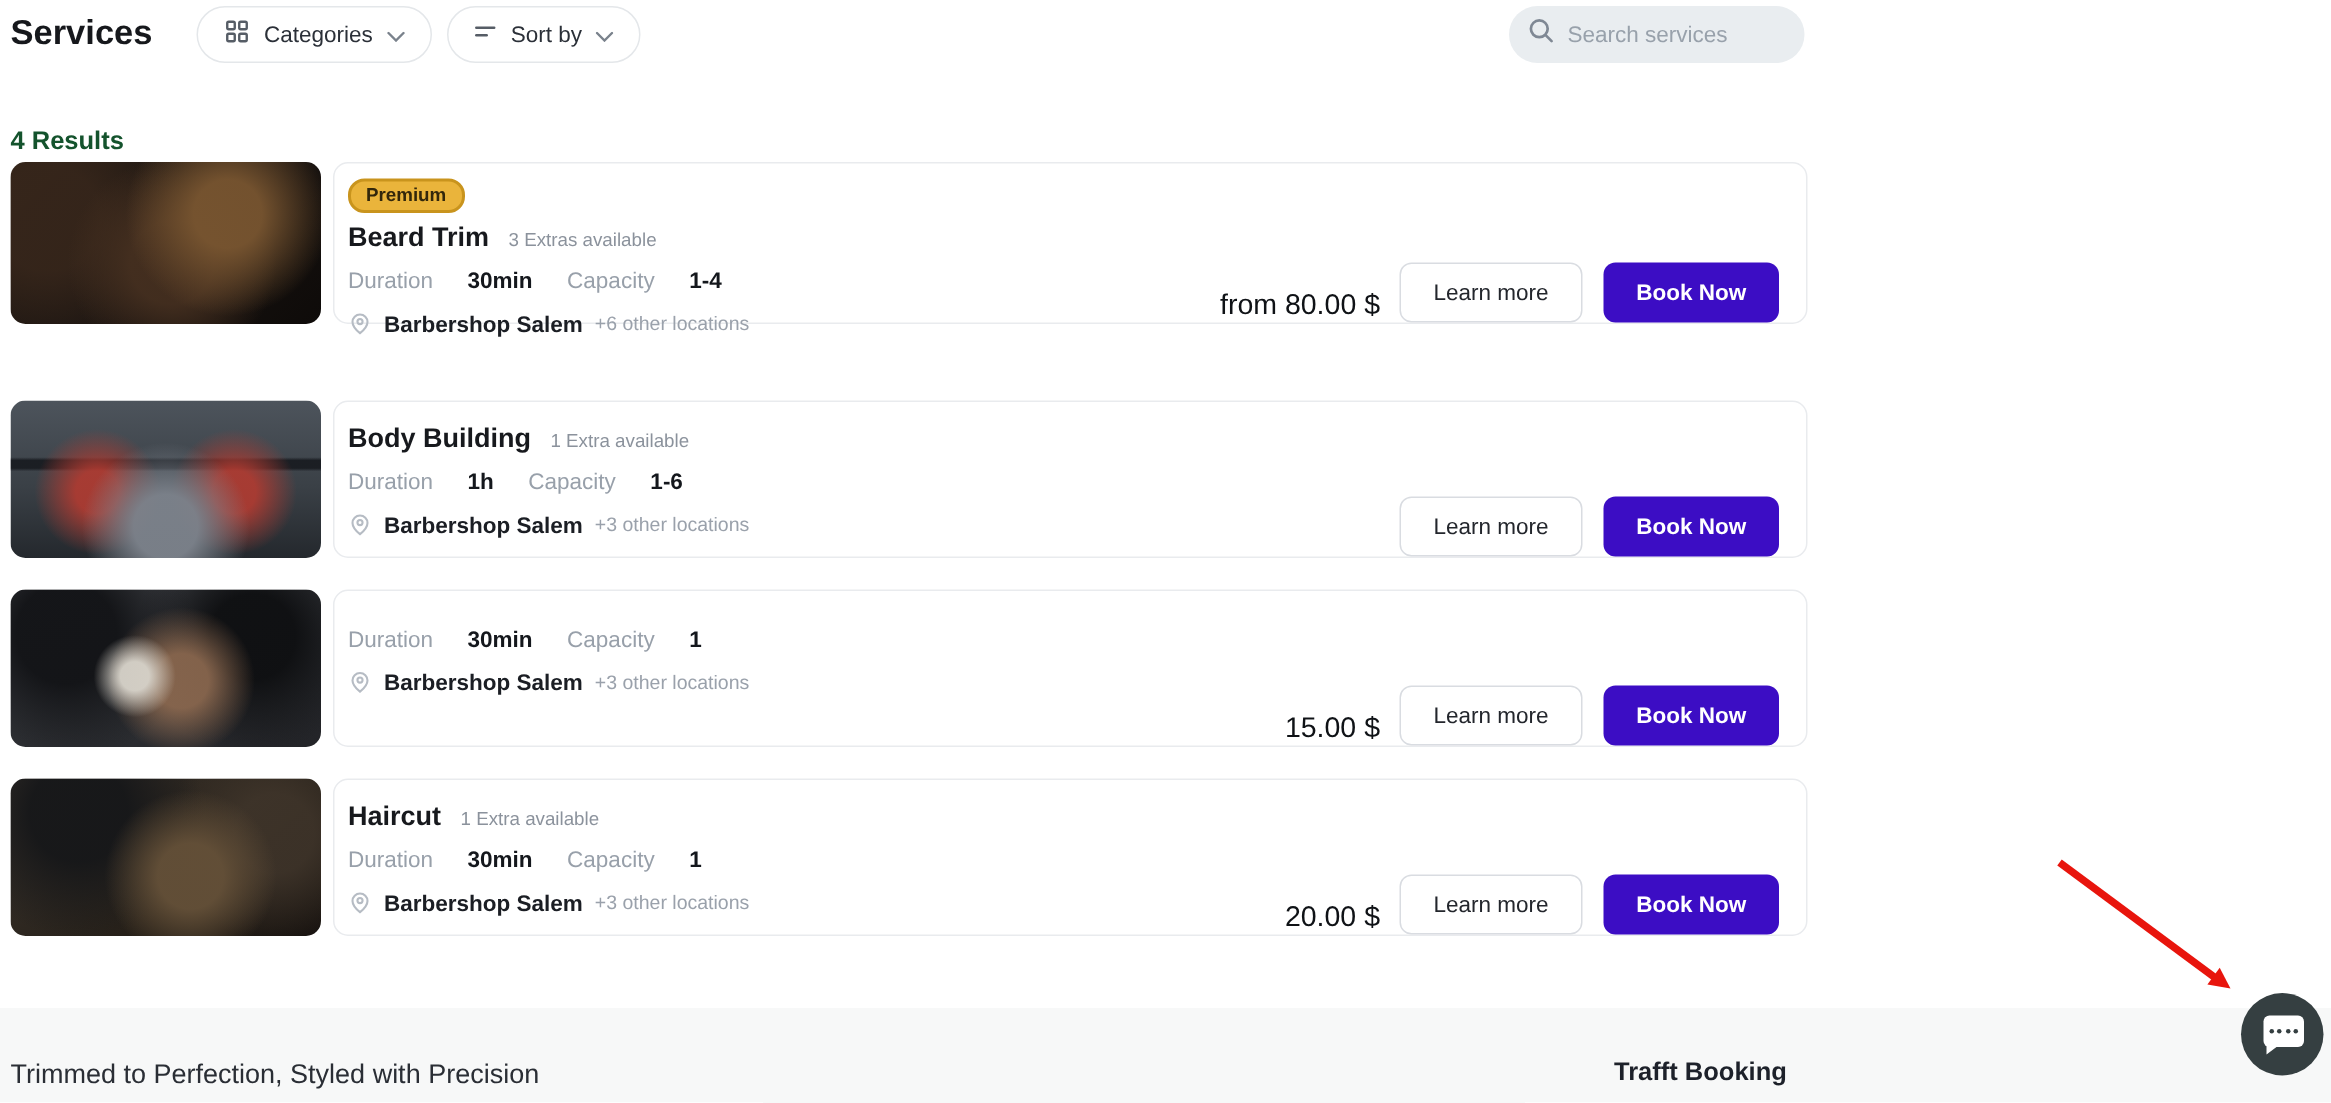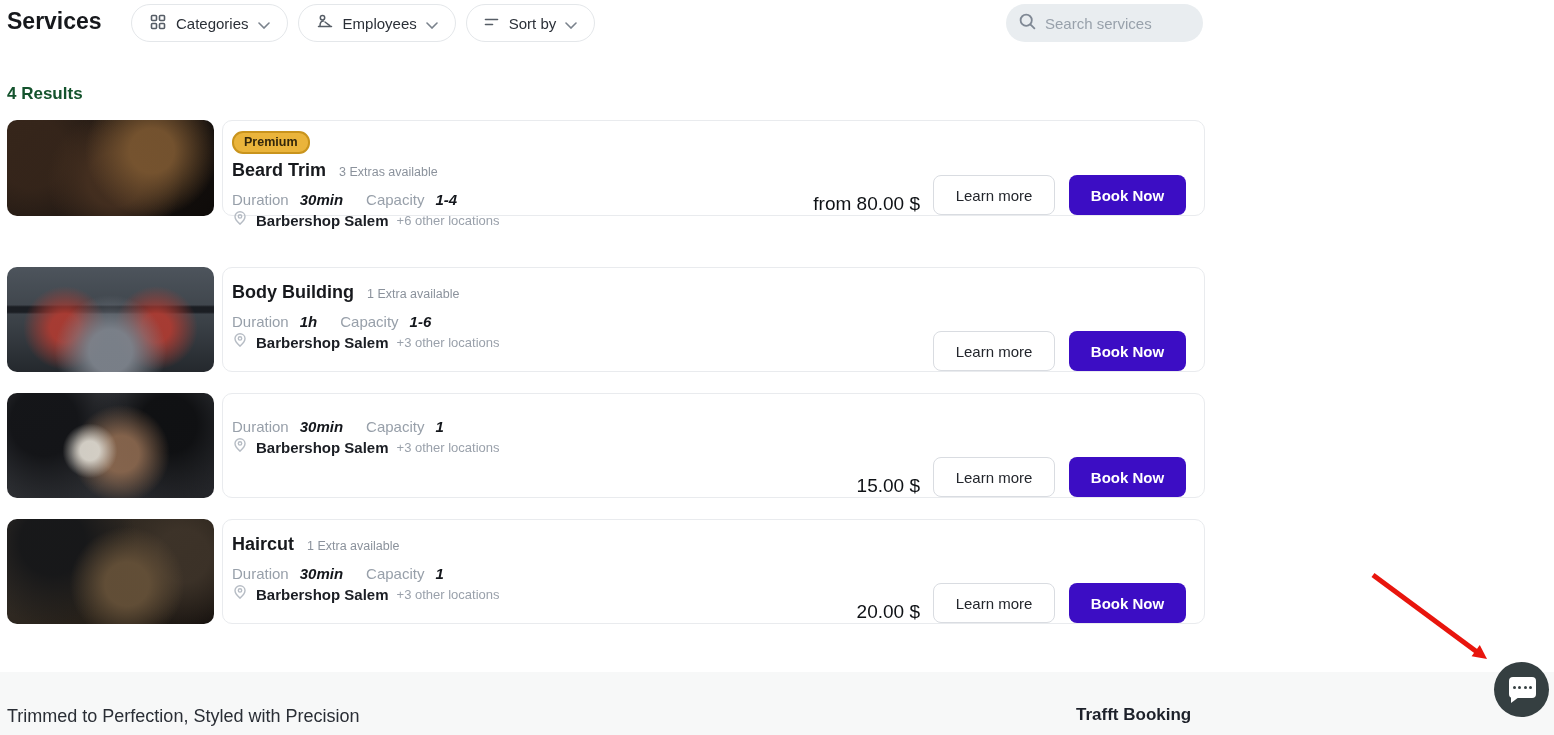--- a/index.html
+++ b/index.html
@@ -72,23 +72,23 @@
   .card-left { padding:14px 0 0 9px; }
   .row-tall .card-left { padding-top:10px; }
   .badge {
     display:inline-flex; padding:2px 10px 3px; border:2px solid #c9941d; background:#eab43b;
     border-radius:11px; font-size:12.5px; font-weight:700; color:#33270b; margin-bottom:6px;
   }
   .title-row { display:flex; align-items:baseline; }
   .title { font-size:18px; font-weight:700; color:#17191d; }
   .extras { font-size:12.5px; color:#8b929c; margin-left:13px; }
   .meta { margin-top:10px; display:flex; align-items:baseline; font-size:15px; color:#98a0aa; }
-  .meta .val { color:#14171c; font-weight:600; margin-left:11px;font-style:italic; }
+  .meta .val { color:#14171c; font-weight:600; margin-left:23px; }
   .meta .cap { margin-left:23px; }
-  .loc { margin-top:2px; display:flex; align-items:center; gap:8px; }
+  .loc { margin-top:12px; display:flex; gap:8px; }
   .loc .name { font-size:15px; font-weight:600; color:#1b1e24; }
   .loc .other { font-size:13px; color:#9aa1ab; }
   .card-right {
     display:flex; flex-direction:row; align-items:flex-end; justify-content:center;
     gap:13px; padding-right:18px;
   }
   .price { font-size:19px; color:#0f1216; font-weight:500; }
   .btns { display:flex; gap:14px; }
   .btn-learn {
     width:122px; height:40px; border:1px solid #d9dce1; border-radius:8px; background:#fff;
@@ -137,36 +137,20 @@
     </span>
     <span>Categories</span>
     <span>
       <svg width="12" height="7" viewBox="0 0 12 7" fill="none" stroke="#7a828c" stroke-width="1.6" stroke-linecap="round">
           <polyline points="1,1 6,6 11,1"></polyline>
         </svg>
     </span>
   </div>
   <div class="pill">
     <span>
-      <svg width="18" height="18" viewBox="0 0 18 18" fill="none" stroke="#565d66" stroke-width="1.5" stroke-linecap="round">
-        <circle cx="6.5" cy="4.8" r="2.2"></circle>
-        <path d="M4 13 c0-3.2 1.3-5 3.4-5"></path>
-        <path d="M9 9 l4.8 3.6"></path>
-        <path d="M2.5 13.5 h13"></path>
-      </svg>
-    </span>
-    <span>Employees</span>
-    <span>
-      <svg width="12" height="7" viewBox="0 0 12 7" fill="none" stroke="#7a828c" stroke-width="1.6" stroke-linecap="round">
-          <polyline points="1,1 6,6 11,1"></polyline>
-        </svg>
-    </span>
-  </div>
-  <div class="pill">
-    <span>
       <svg width="16" height="14" viewBox="0 0 16 14" fill="none" stroke="#565d66" stroke-width="1.6" stroke-linecap="round">
         <line x1="1.5" y1="4.5" x2="13.5" y2="4.5"></line>
           <line x1="1.5" y1="9.5" x2="8.5" y2="9.5"></line>
       </svg>
     </span>
     <span>Sort by</span>
     <span>
       <svg width="12" height="7" viewBox="0 0 12 7" fill="none" stroke="#7a828c" stroke-width="1.6" stroke-linecap="round">
           <polyline points="1,1 6,6 11,1"></polyline>
         </svg>
@@ -179,21 +163,21 @@
     <svg width="19" height="19" viewBox="0 0 19 19" fill="none" stroke="#7f8894" stroke-width="1.8" stroke-linecap="round">
       <circle cx="8.2" cy="8.2" r="5.6"></circle>
         <line x1="12.6" y1="12.6" x2="16.4" y2="16.4"></line>
     </svg>
   </span>
   <input type="text" placeholder="Search services" style="">
 </div>
 
 <div class="results">4 Results</div>
 
-<div class="row row-tall" style="top:120px; height:96px;">
+<div class="row row-tall" style="top:108px; height:108px;">
   <div class="thumb img1"></div>
   <div class="card">
     <div class="card-left">
       <span class="badge">Premium</span>
       <div class="title-row">
         <span class="title">Beard Trim</span>
         <span class="extras">3 Extras available</span>
       </div>
       <div class="meta">
         <span>Duration</span>

